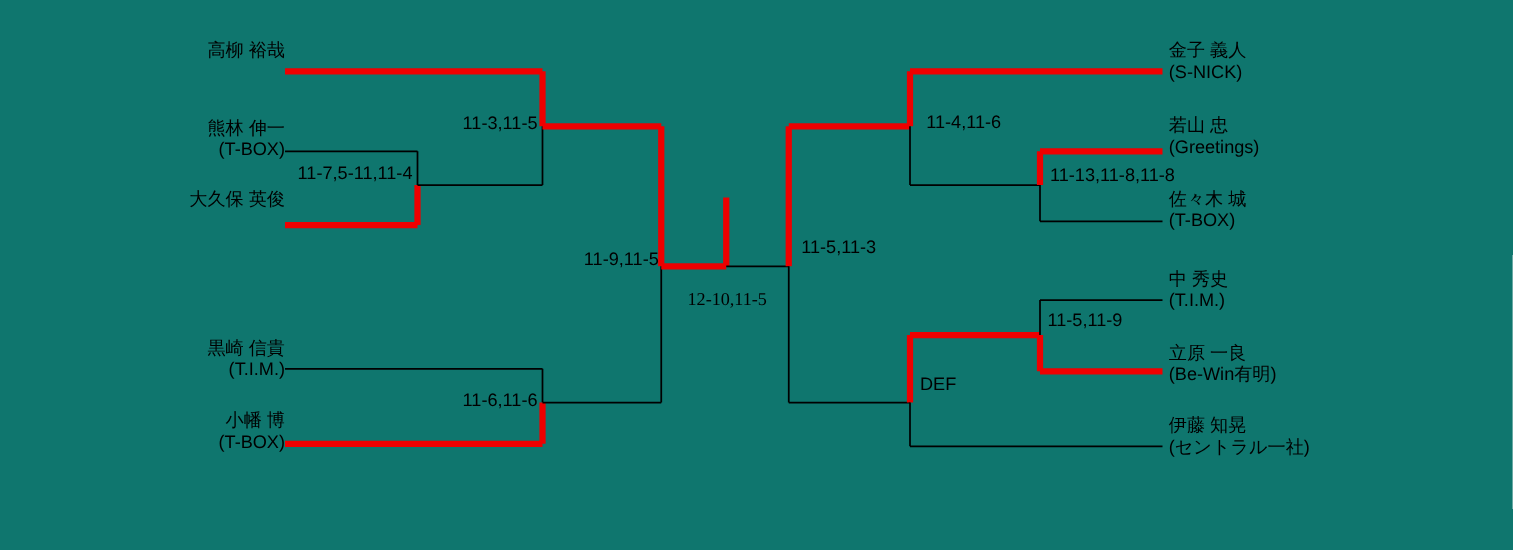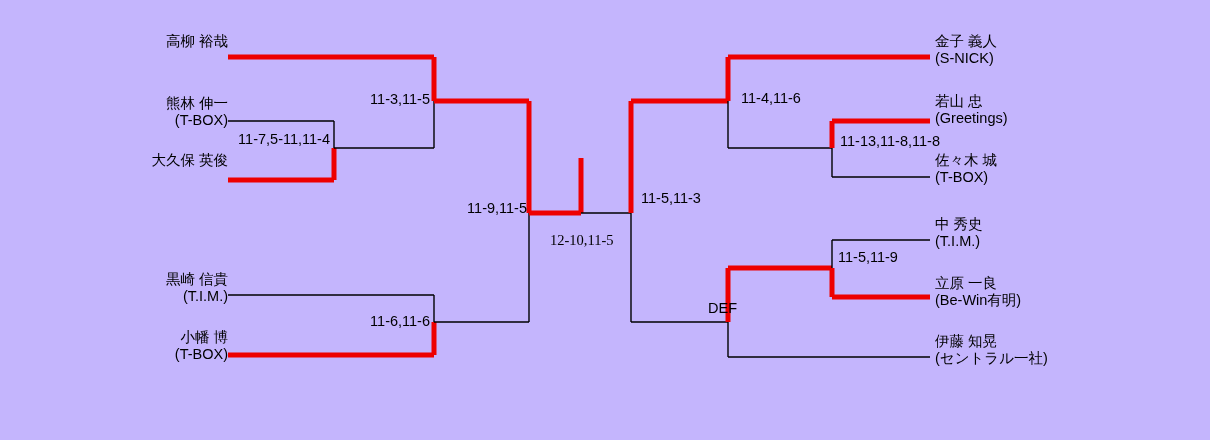--- a/index.html
+++ b/index.html
@@ -12,21 +12,21 @@
     width: 1210px;
     height: 440px;
     font-family: "Liberation Sans", "DejaVu Sans", sans-serif;
     color: #000000;
     overflow: hidden;
   }
   #bracket-root {
     position: relative;
     width: 1210px;
     height: 440px;
-    background: #c4b5fd;
+    background: #0f766e;
   }
   svg#bracket-lines {
     position: absolute;
     left: 0;
     top: 0;
     width: 1210px;
     height: 440px;
     display: block;
   }
   .player {
@@ -154,16 +154,16 @@
   <div id="scores-layer">
       <div class="score align-right" style="right: 780px; top: 91px;">11-3,11-5</div>
       <div class="score align-right" style="right: 880px; top: 131px;">11-7,5-11,11-4</div>
       <div class="score align-right" style="right: 683px; top: 200px;">11-9,11-5</div>
       <div class="score align-left" style="left: 550px; top: 232px; font-family: Liberation Serif, serif;">12-10,11-5</div>
       <div class="score align-right" style="right: 780px; top: 313px;">11-6,11-6</div>
       <div class="score align-left" style="left: 741px; top: 90px;">11-4,11-6</div>
       <div class="score align-left" style="left: 840px; top: 133px;">11-13,11-8,11-8</div>
       <div class="score align-left" style="left: 641px; top: 190px;">11-5,11-3</div>
       <div class="score align-left" style="left: 838px; top: 249px;">11-5,11-9</div>
-      <div class="score align-left" style="left: 708px; top: 300px;">DEF</div>
+      <div class="score align-left" style="left: 736px; top: 300px;">DEF</div>
     </div>
 
 </div>
 
 </body></html>

